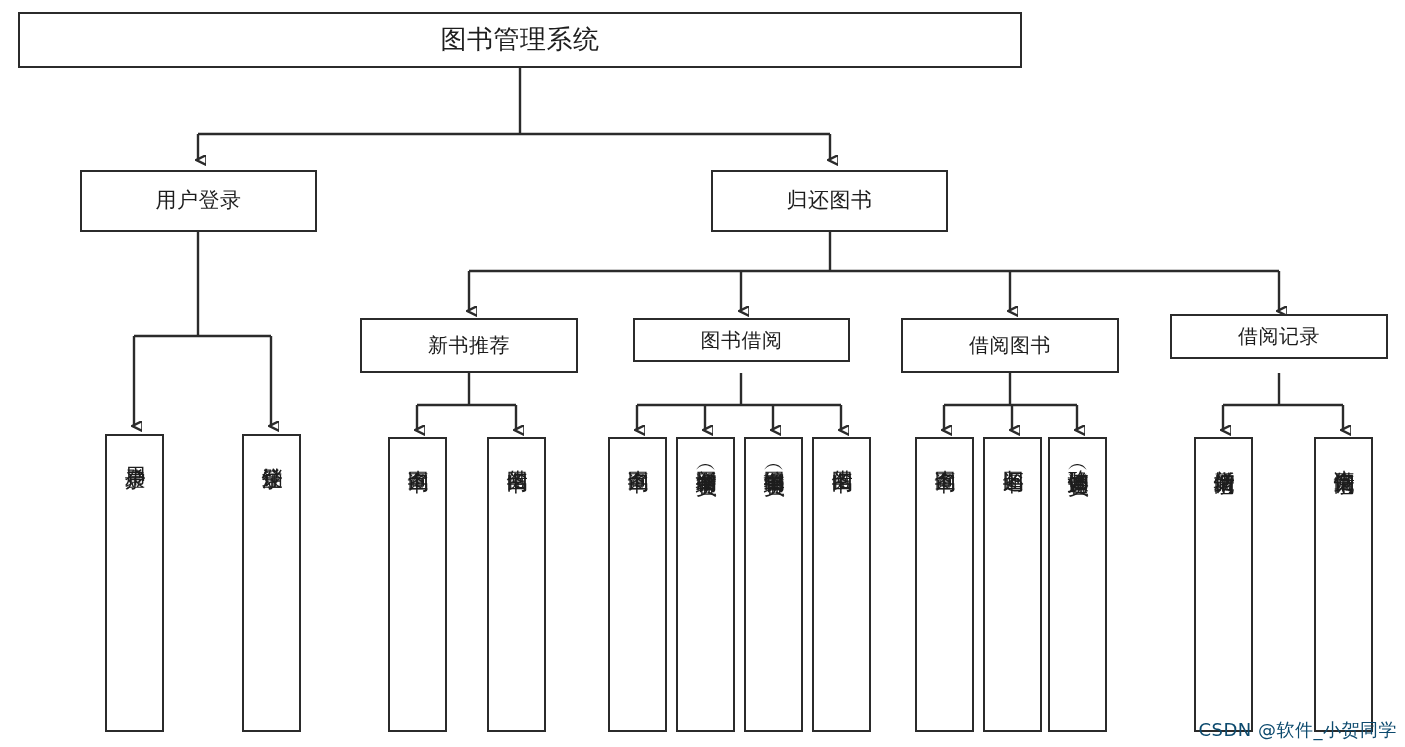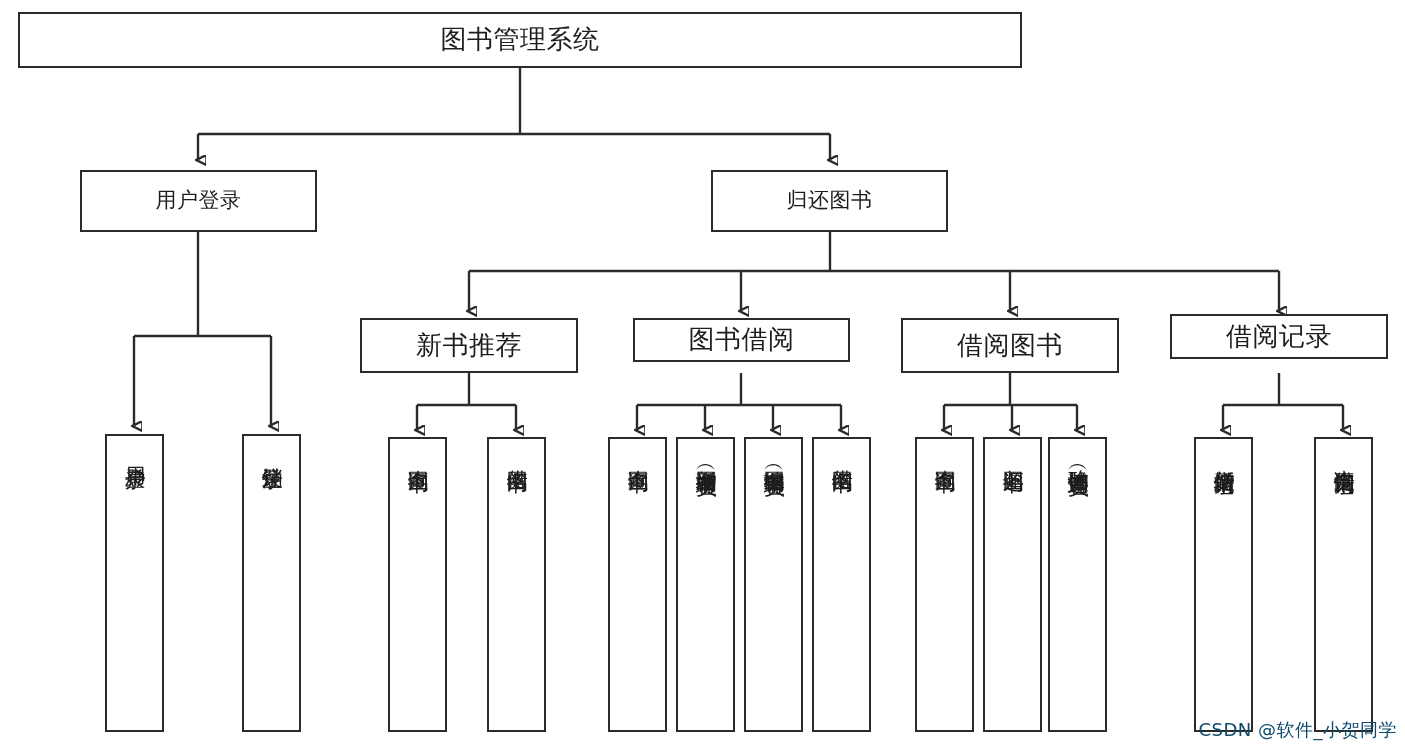--- a/index.html
+++ b/index.html
@@ -27,21 +27,21 @@
     justify-content: center;
     color: #1d1d1d;
   }
   .node .label {
     text-align: center;
     line-height: 1.12;
     letter-spacing: 0.5px;
   }
   .node.root .label     { font-size: 26px; }
   .node.level2 .label   { font-size: 21px; }
-  .node.level3 .label   { font-size: 26px; }
+  .node.level3 .label   { font-size: 20px; }
   .node.leaf {
     align-items: flex-start;
     padding-top: 14px;
   }
   .node.leaf .label {
     writing-mode: vertical-rl;
     text-orientation: upright;
     font-size: 21px;
     line-height: 1.30;
     letter-spacing: 1px;

